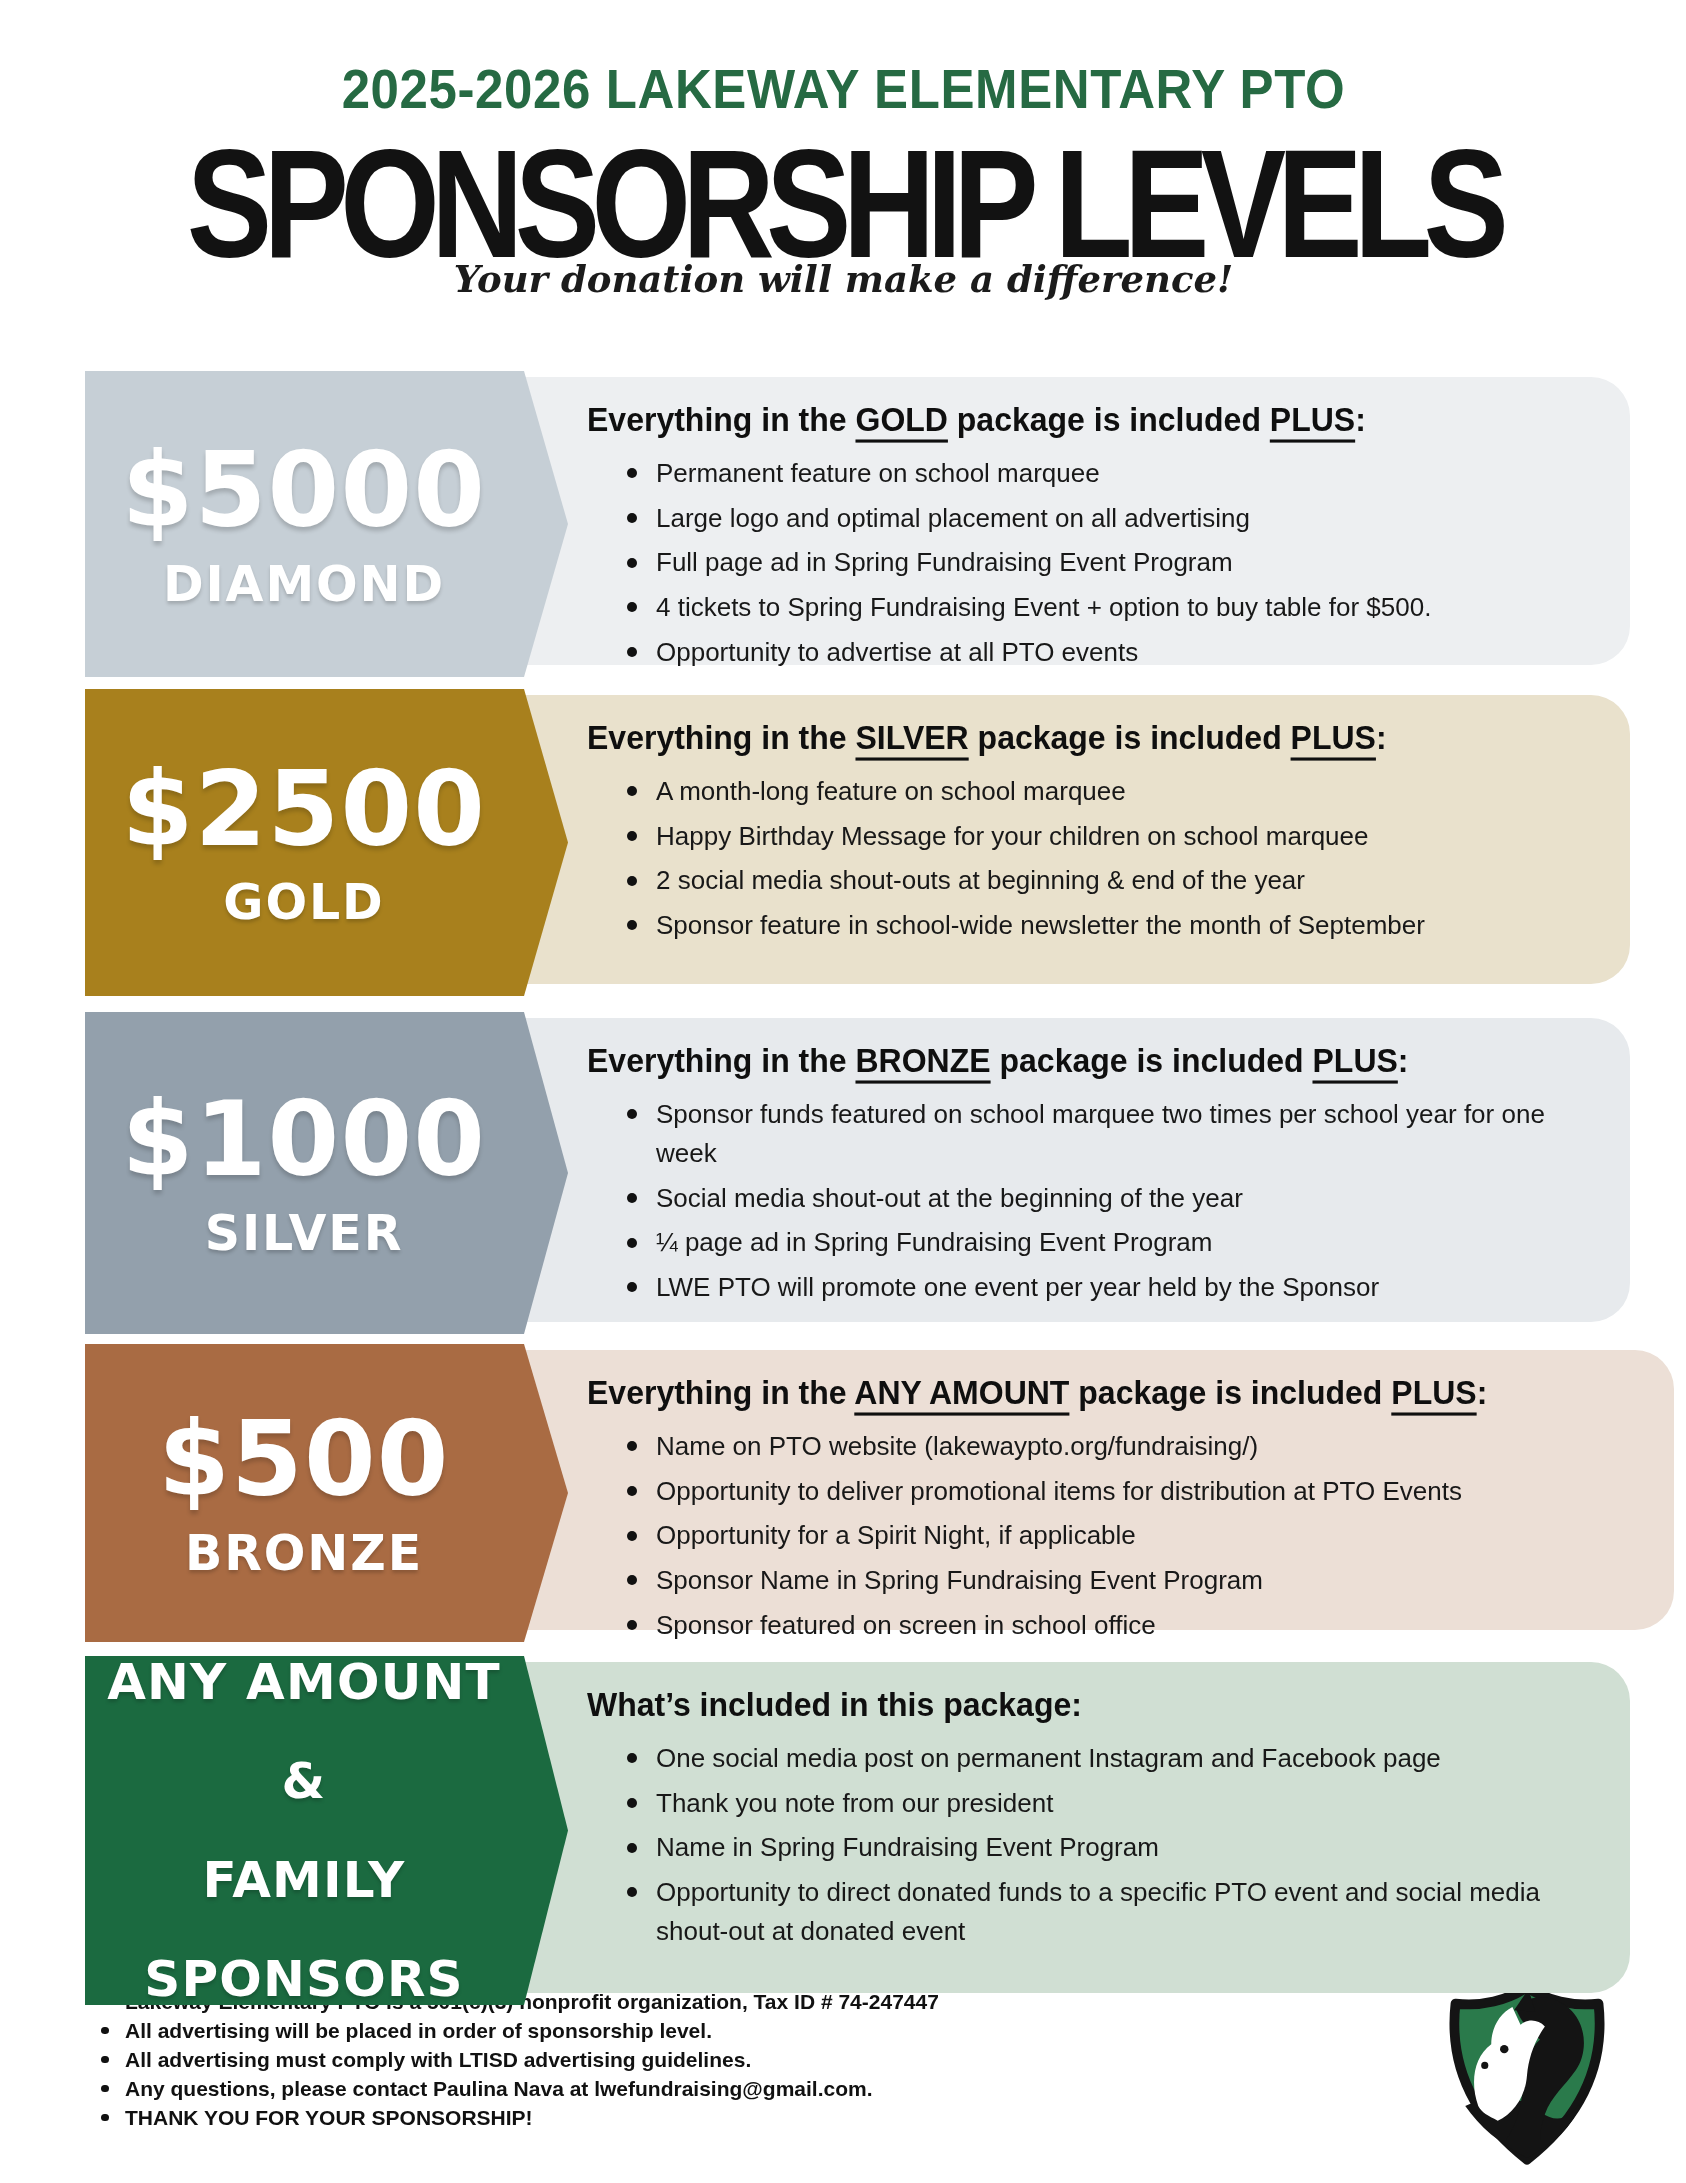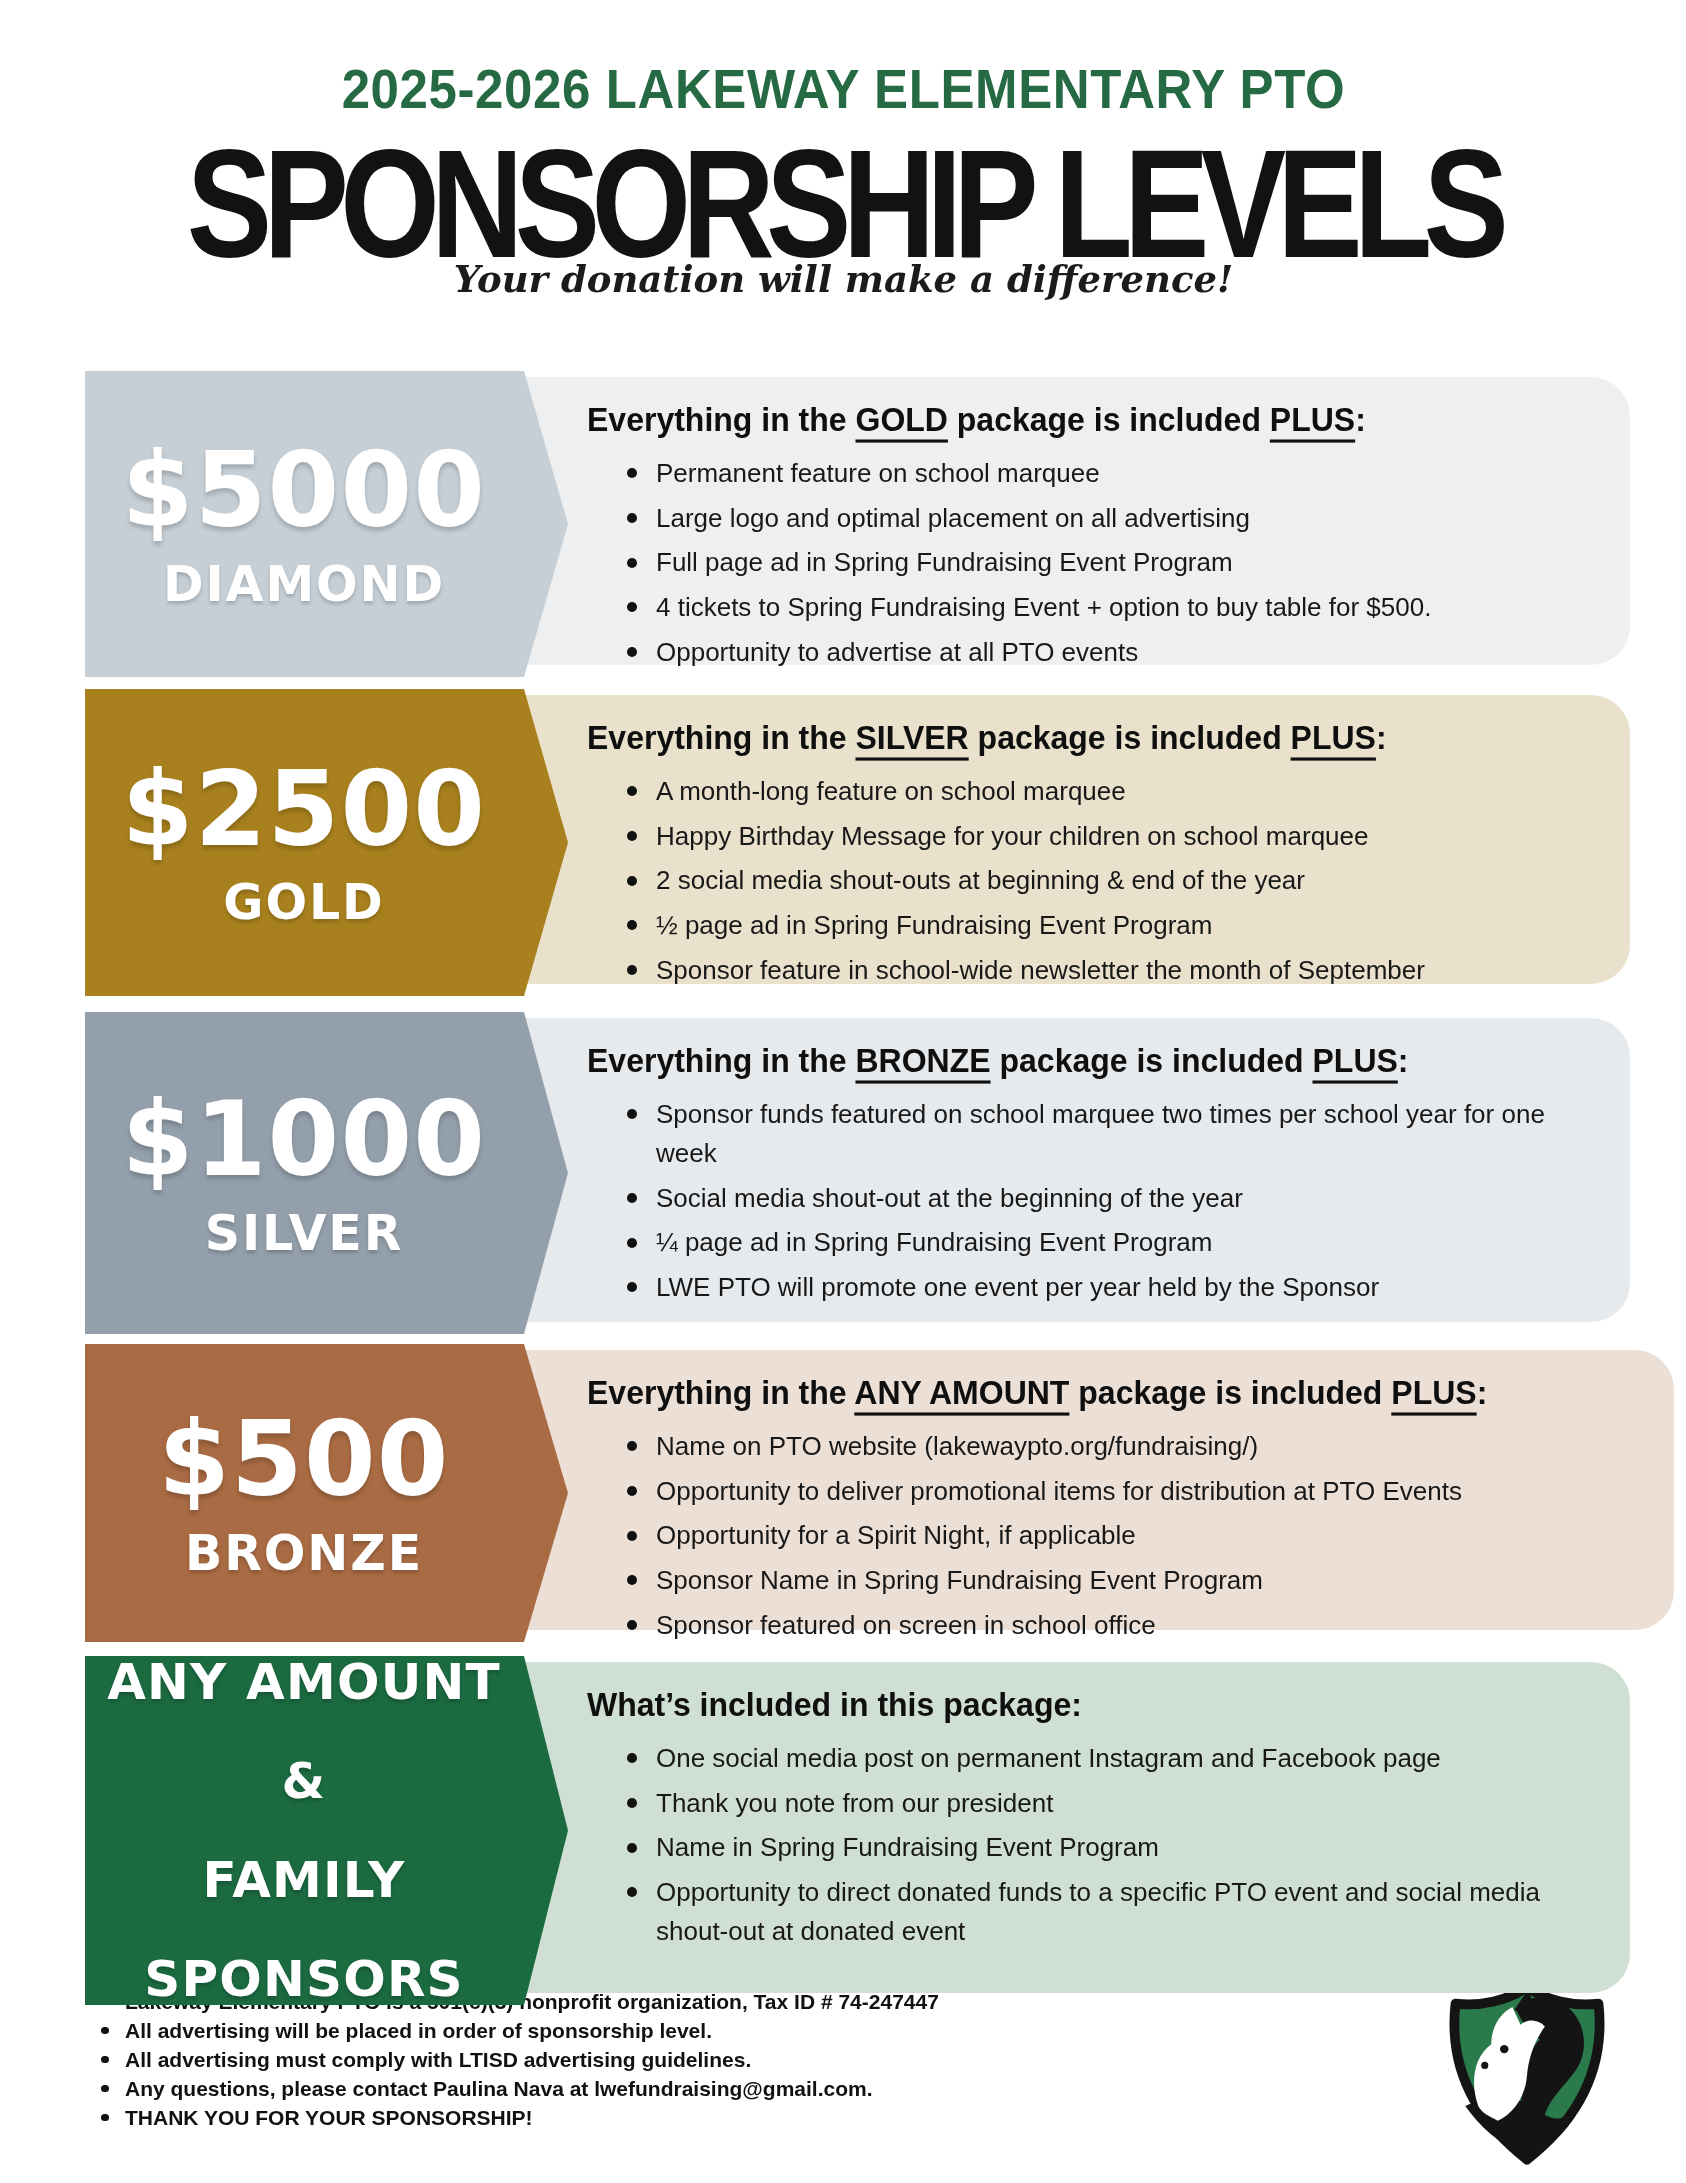--- a/index.html
+++ b/index.html
@@ -97,21 +97,20 @@
     </div>
   </div>
 
   <div class="tier-row" style="top:689px;height:307px;">
     <div class="tier-panel" style="--panel:#e9e1cc;">
       <div class="panel-heading"><span>Everything in the </span><span class="u">SILVER</span><span> package is included </span><span class="u">PLUS</span><span>:</span></div>
       <ul class="bullets">
           <li>A month-long feature on school marquee</li>
           <li>Happy Birthday Message for your children on school marquee</li>
           <li>2 social media shout-outs at beginning &amp; end of the year</li>
-          <li>½ page ad in Spring Fundraising Event Program</li>
           <li>Sponsor feature in school-wide newsletter the month of September</li>
         </ul>
     </div>
     <div class="tier-banner" style="--banner:#a8801d;">
       <div class="tier-price">$2500</div>
       <div class="tier-name">GOLD</div>
     </div>
   </div>
 
   <div class="tier-row" style="top:1012px;height:322px;">

